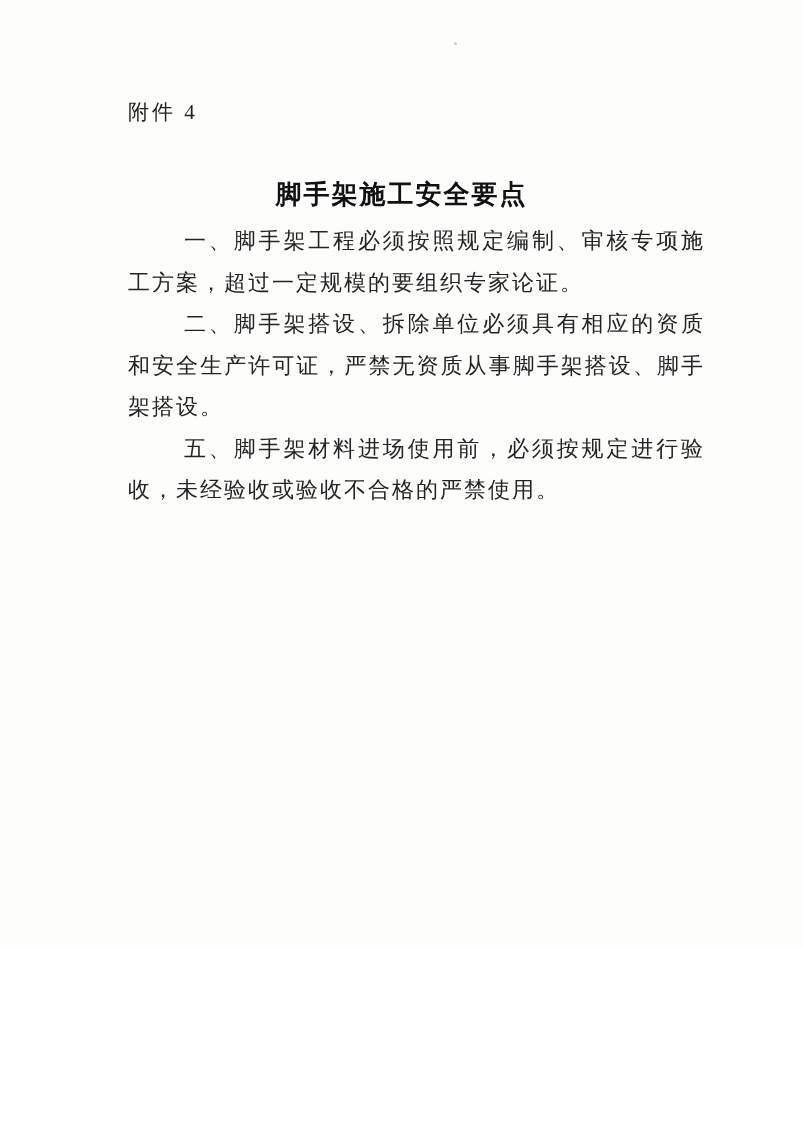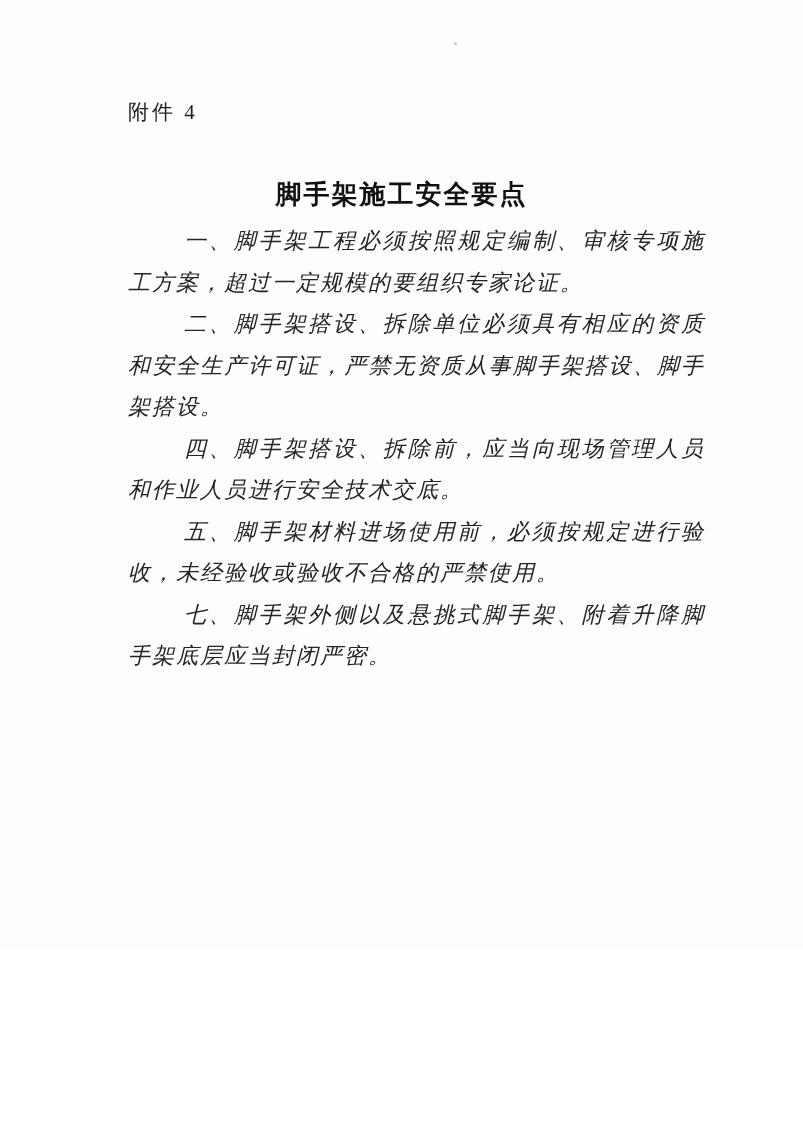--- a/index.html
+++ b/index.html
@@ -45,21 +45,20 @@
   }
   .doc-body p {
     margin: 0;
     padding: 0;
     font-size: 22px;
     line-height: 41.5px;
     letter-spacing: 2px;
     text-align: justify;
     text-indent: 56px;
     color: #242424;
-    font-style: italic;
   }
   .page-number {
     position: absolute;
     left: 0;
     top: 1042px;
     width: 100%;
     text-align: center;
     font-size: 15px;
     color: #333;
   }
@@ -80,20 +79,18 @@
 
   <div class="scan-artifact"></div>
 
   <div class="attachment-label">附件 4</div>
 
   <h1 class="doc-title">脚手架施工安全要点</h1>
 
   <div class="doc-body">
     <p>一、脚手架工程必须按照规定编制、审核专项施工方案，超过一定规模的要组织专家论证。</p>
     <p>二、脚手架搭设、拆除单位必须具有相应的资质和安全生产许可证，严禁无资质从事脚手架搭设、脚手架搭设。</p>
-    <p>四、脚手架搭设、拆除前，应当向现场管理人员和作业人员进行安全技术交底。</p>
     <p>五、脚手架材料进场使用前，必须按规定进行验收，未经验收或验收不合格的严禁使用。</p>
-    <p>七、脚手架外侧以及悬挑式脚手架、附着升降脚手架底层应当封闭严密。</p>
   </div>
 
   <div class="page-number">9</div>
 
 </div>
 
 </body></html>

